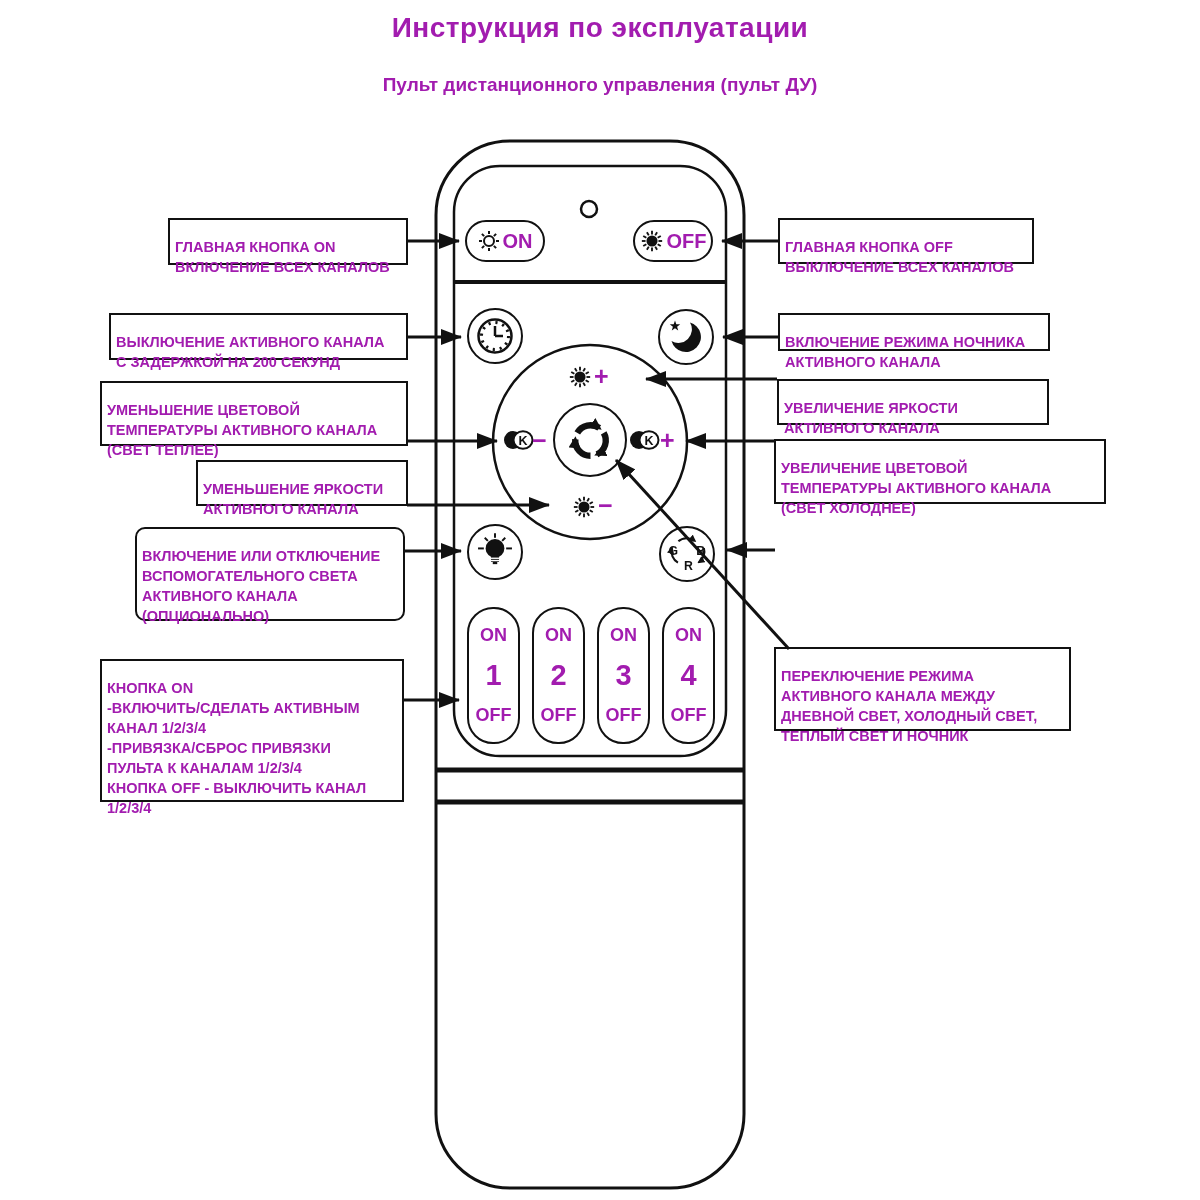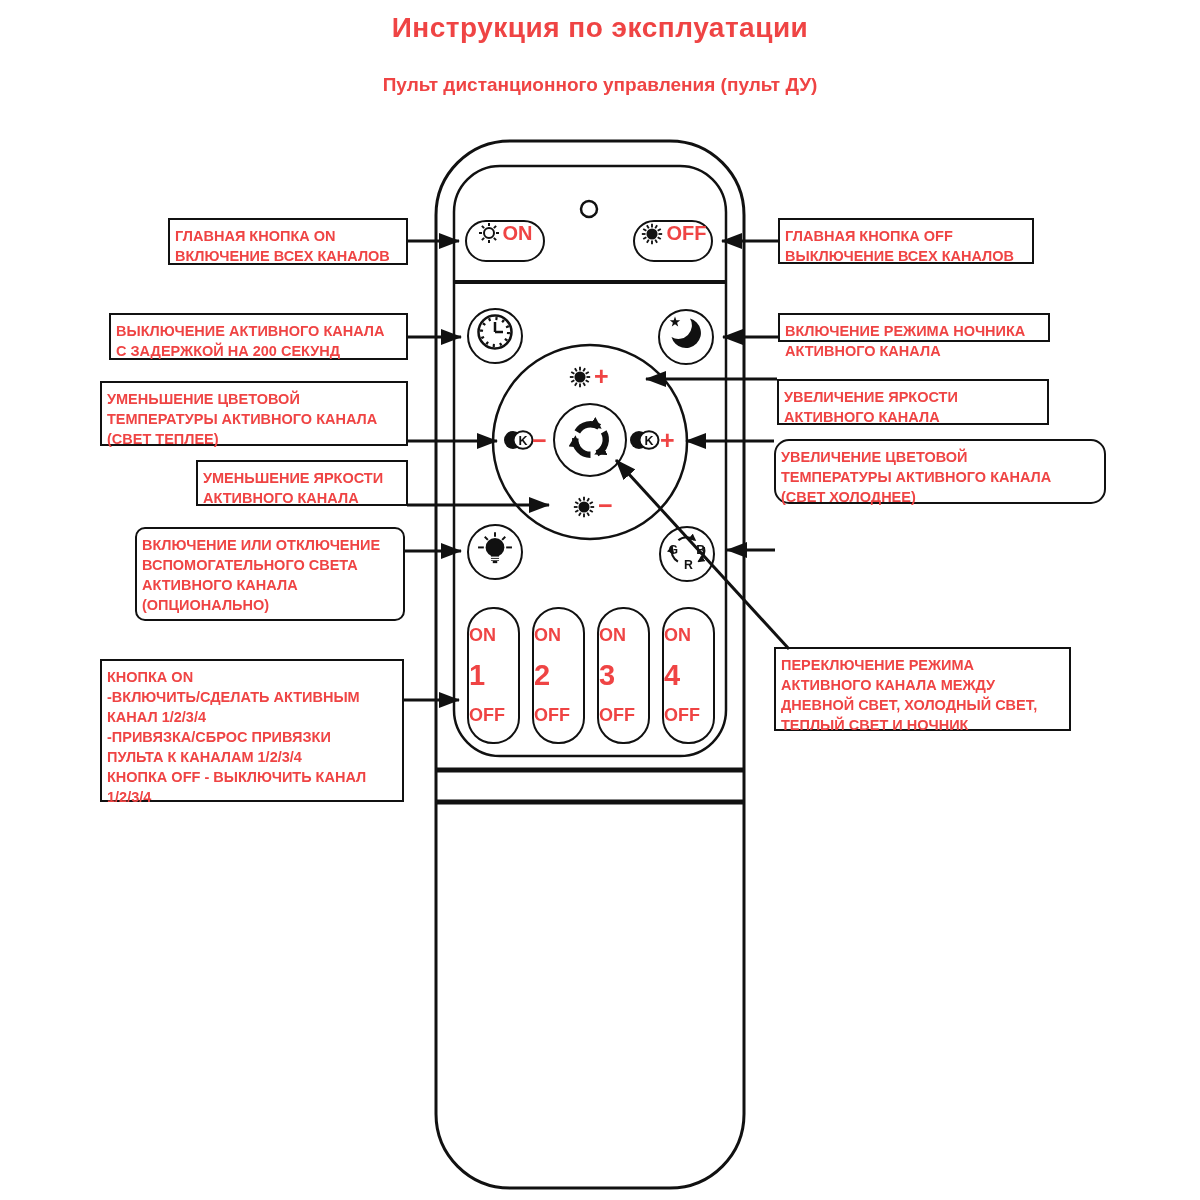--- a/index.html
+++ b/index.html
@@ -1,27 +1,27 @@
 <!DOCTYPE html>
 <html><head>
 <meta charset="utf-8">
 <style>
   html,body{margin:0;padding:0;background:#fff;}
   .page{position:relative;width:1200px;height:1200px;background:#fff;overflow:hidden;
-        font-family:"Liberation Sans",sans-serif;font-weight:700;color:#ef4444;}
+        font-family:"Liberation Sans",sans-serif;font-weight:700;color:#a21caf;}
   .title{position:absolute;top:12px;left:0;width:100%;text-align:center;
          font-size:28px;margin:0;letter-spacing:.5px;}
   .subtitle{position:absolute;top:74px;left:0;width:100%;text-align:center;
             font-size:19px;margin:0;}
   .layer{position:absolute;left:0;top:0;}
   .overlay{position:absolute;left:0;top:0;pointer-events:none;}
   .callout{position:absolute;border:2.5px solid #111;background:#fff;box-sizing:border-box;
-           font-size:14.5px;line-height:20px;white-space:pre;padding:6px 5px;}
+           font-size:14.5px;line-height:20px;white-space:pre;padding:17px 5px;}
   .btn{position:absolute;border:2.5px solid #111;background:#fff;box-sizing:border-box;
-       display:flex;align-items:flex-start;justify-content:center;}
+       display:flex;align-items:center;justify-content:center;}
   .pill{width:80px;height:42px;border-radius:21px;gap:3px;font-size:20px;}
   .circ{width:56px;height:56px;border-radius:50%;}
   .center-btn{left:553px;top:403px;width:74px;height:74px;border-radius:50%;}
   .chan{width:53px;height:137px;border-radius:26px;flex-direction:column;
         justify-content:space-between;padding:16px 0;font-size:18px;}
   .chan .num{font-size:29px;}
   .glyph{position:absolute;}
   .pm{position:absolute;width:18px;font-size:25px;line-height:26px;text-align:left;}
   svg text{font-family:"Liberation Sans",sans-serif;font-weight:700;fill:#111;}
 </style>
@@ -248,21 +248,21 @@
 ПУЛЬТА К КАНАЛАМ 1/2/3/4
 КНОПКА OFF - ВЫКЛЮЧИТЬ КАНАЛ
 1/2/3/4</div>
 
   <div class="callout" style="left:778px;top:218px;width:256px;height:46px;">ГЛАВНАЯ КНОПКА OFF
 ВЫКЛЮЧЕНИЕ ВСЕХ КАНАЛОВ</div>
   <div class="callout" style="left:778px;top:313px;width:272px;height:29px;">ВКЛЮЧЕНИЕ РЕЖИМА НОЧНИКА
 АКТИВНОГО КАНАЛА</div>
   <div class="callout" style="left:777px;top:379px;width:272px;height:46px;">УВЕЛИЧЕНИЕ ЯРКОСТИ
 АКТИВНОГО КАНАЛА</div>
-  <div class="callout" style="left:774px;top:439px;width:332px;height:65px;border-radius:15px;">УВЕЛИЧЕНИЕ ЦВЕТОВОЙ
+  <div class="callout" style="left:774px;top:439px;width:332px;height:65px;">УВЕЛИЧЕНИЕ ЦВЕТОВОЙ
 ТЕМПЕРАТУРЫ АКТИВНОГО КАНАЛА
 (СВЕТ ХОЛОДНЕЕ)</div>
   <div class="callout" style="left:774px;top:647px;width:297px;height:84px;">ПЕРЕКЛЮЧЕНИЕ РЕЖИМА
 АКТИВНОГО КАНАЛА МЕЖДУ
 ДНЕВНОЙ СВЕТ, ХОЛОДНЫЙ СВЕТ,
 ТЕПЛЫЙ СВЕТ И НОЧНИК</div>
 
   <svg class="overlay" width="1200" height="1200" viewBox="0 0 1200 1200">
     <defs>
       <marker id="aw" markerUnits="userSpaceOnUse" markerWidth="21" markerHeight="16" refX="20" refY="8" orient="auto">

